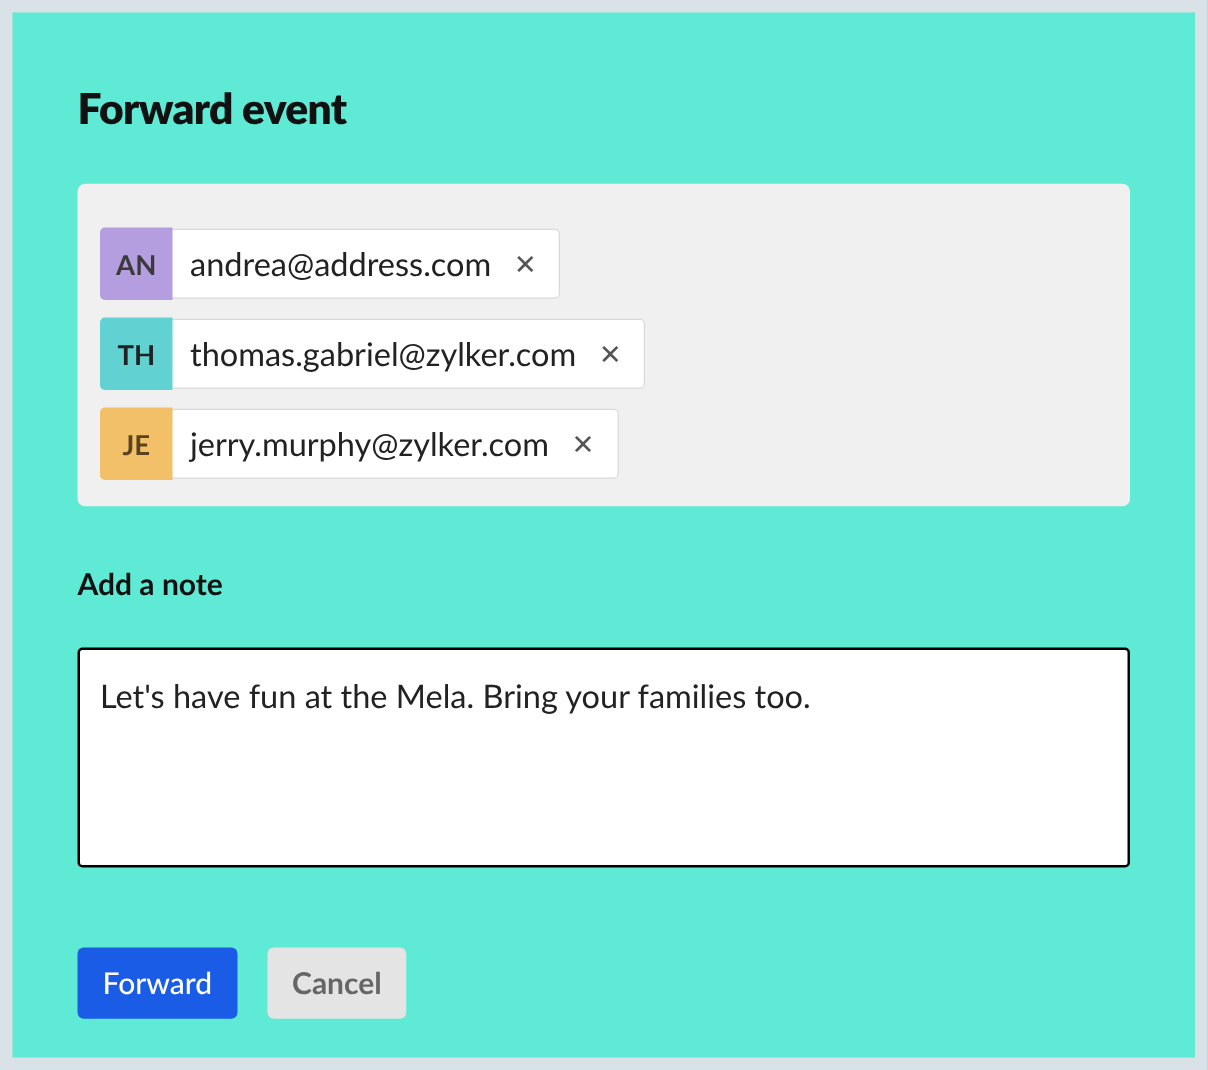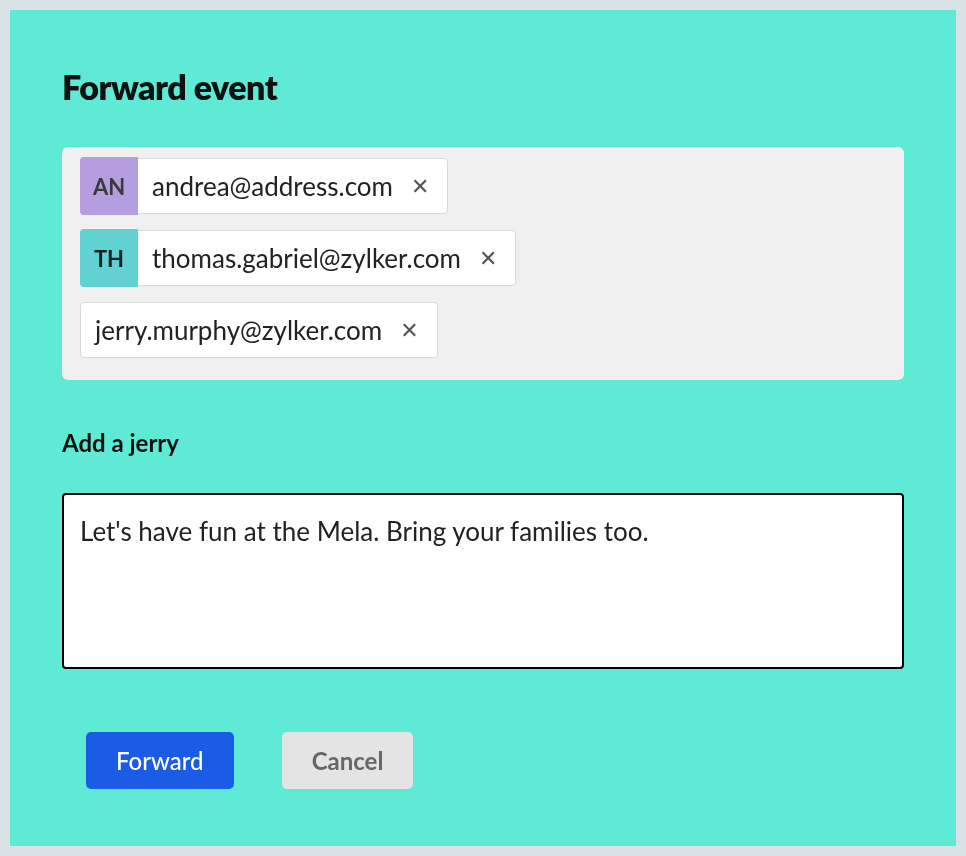--- a/index.html
+++ b/index.html
@@ -23,21 +23,21 @@
     .title {
       font-size: 34px;
       font-weight: 800;
       color: #111;
       margin-bottom: 40px;
       letter-spacing: -0.5px;
     }
     .recipients-area {
       background: #f0f0f0;
       border-radius: 6px;
-      padding: 11px 18px 22px 18px;
+      padding: 36px 18px 22px 18px;
       display: flex;
       flex-wrap: wrap;
       align-items: center;
       gap: 16px 18px;
     }
     .chip {
       display: inline-flex;
       align-items: center;
       background: #ffffff;
       border: 1px solid #d9d9d9;
@@ -114,26 +114,25 @@
       margin-top: 20px;
     }
     .button-row {
       margin-top: 60px;
       display: flex;
       gap: 24px;
     }
     .btn {
       font-size: 24px;
       font-weight: 500;
-      padding: 14px 30px;
+      padding: 14px 20px;
       border-radius: 5px;
       border: none;
       cursor: pointer;
       font-family: inherit;
-      margin-left: 24px;
     }
     .btn-primary {
       background: #1a5ce5;
       color: #ffffff;
     }
     .btn-secondary {
       background: #e4e4e4;
       color: #666;
       font-weight: bold;
     }
@@ -152,27 +151,28 @@
       <span class="chip-remove">✕</span>
     </div>
 
     <div class="chip">
       <div class="avatar avatar-teal">TH</div>
       <span class="chip-email">thomas.gabriel@zylker.com</span>
       <span class="chip-remove">✕</span>
     </div>
 
     <div class="chip">
+      <div class="avatar avatar-orange">JE</div>
       <span class="chip-email">jerry.murphy@zylker.com</span>
       <span class="chip-remove">✕</span>
     </div>
 
   </div>
 
-  <div class="note-label">Add a jerry</div>
+  <div class="note-label">Add a note</div>
 
   <textarea class="note-textarea" style="">Let's have fun at the Mela. Bring your families too.</textarea>
 
   <div class="button-row">
     <button class="btn btn-primary">Forward</button>
     <button class="btn btn-secondary">Cancel</button>
   </div>
 </div>
 
 </body></html>

